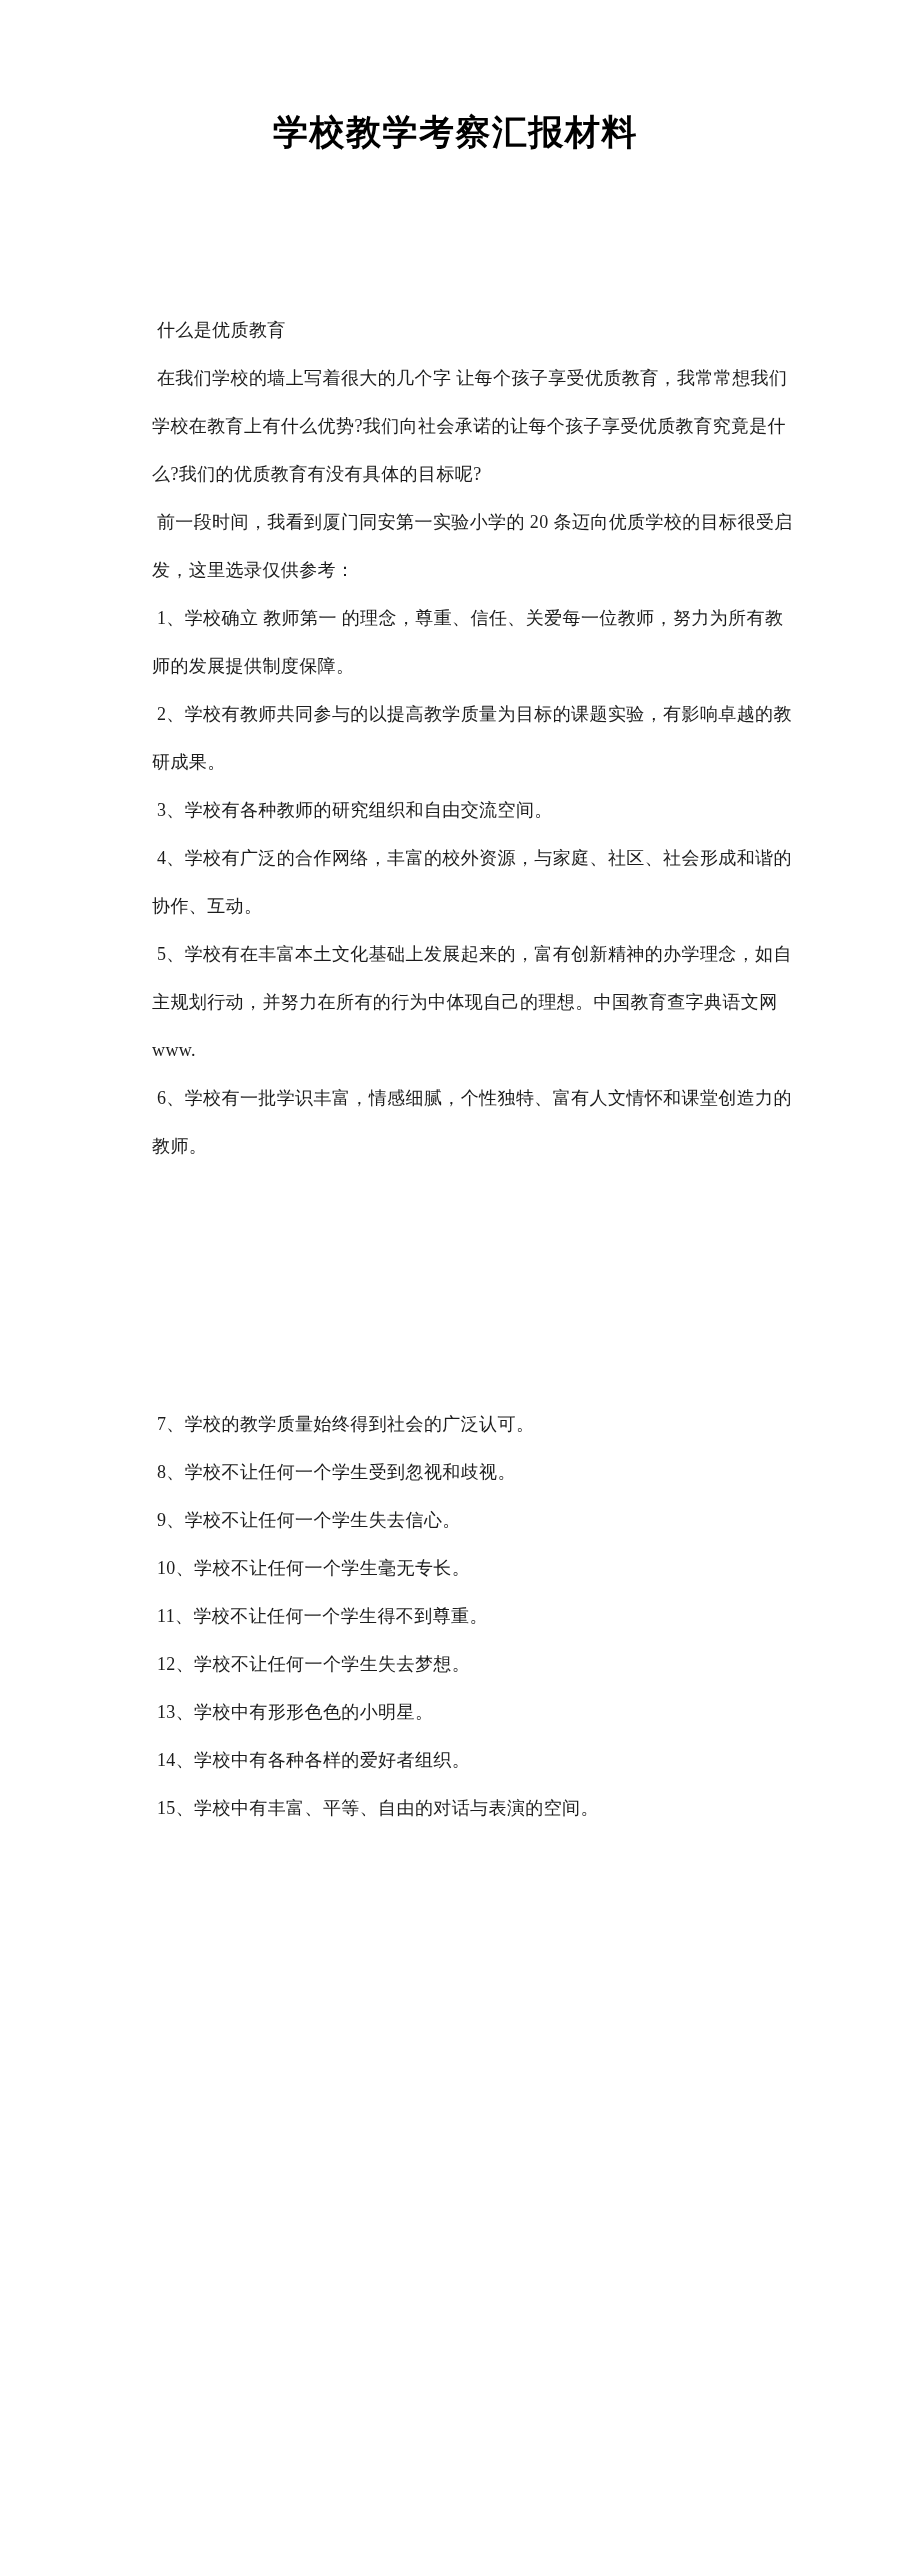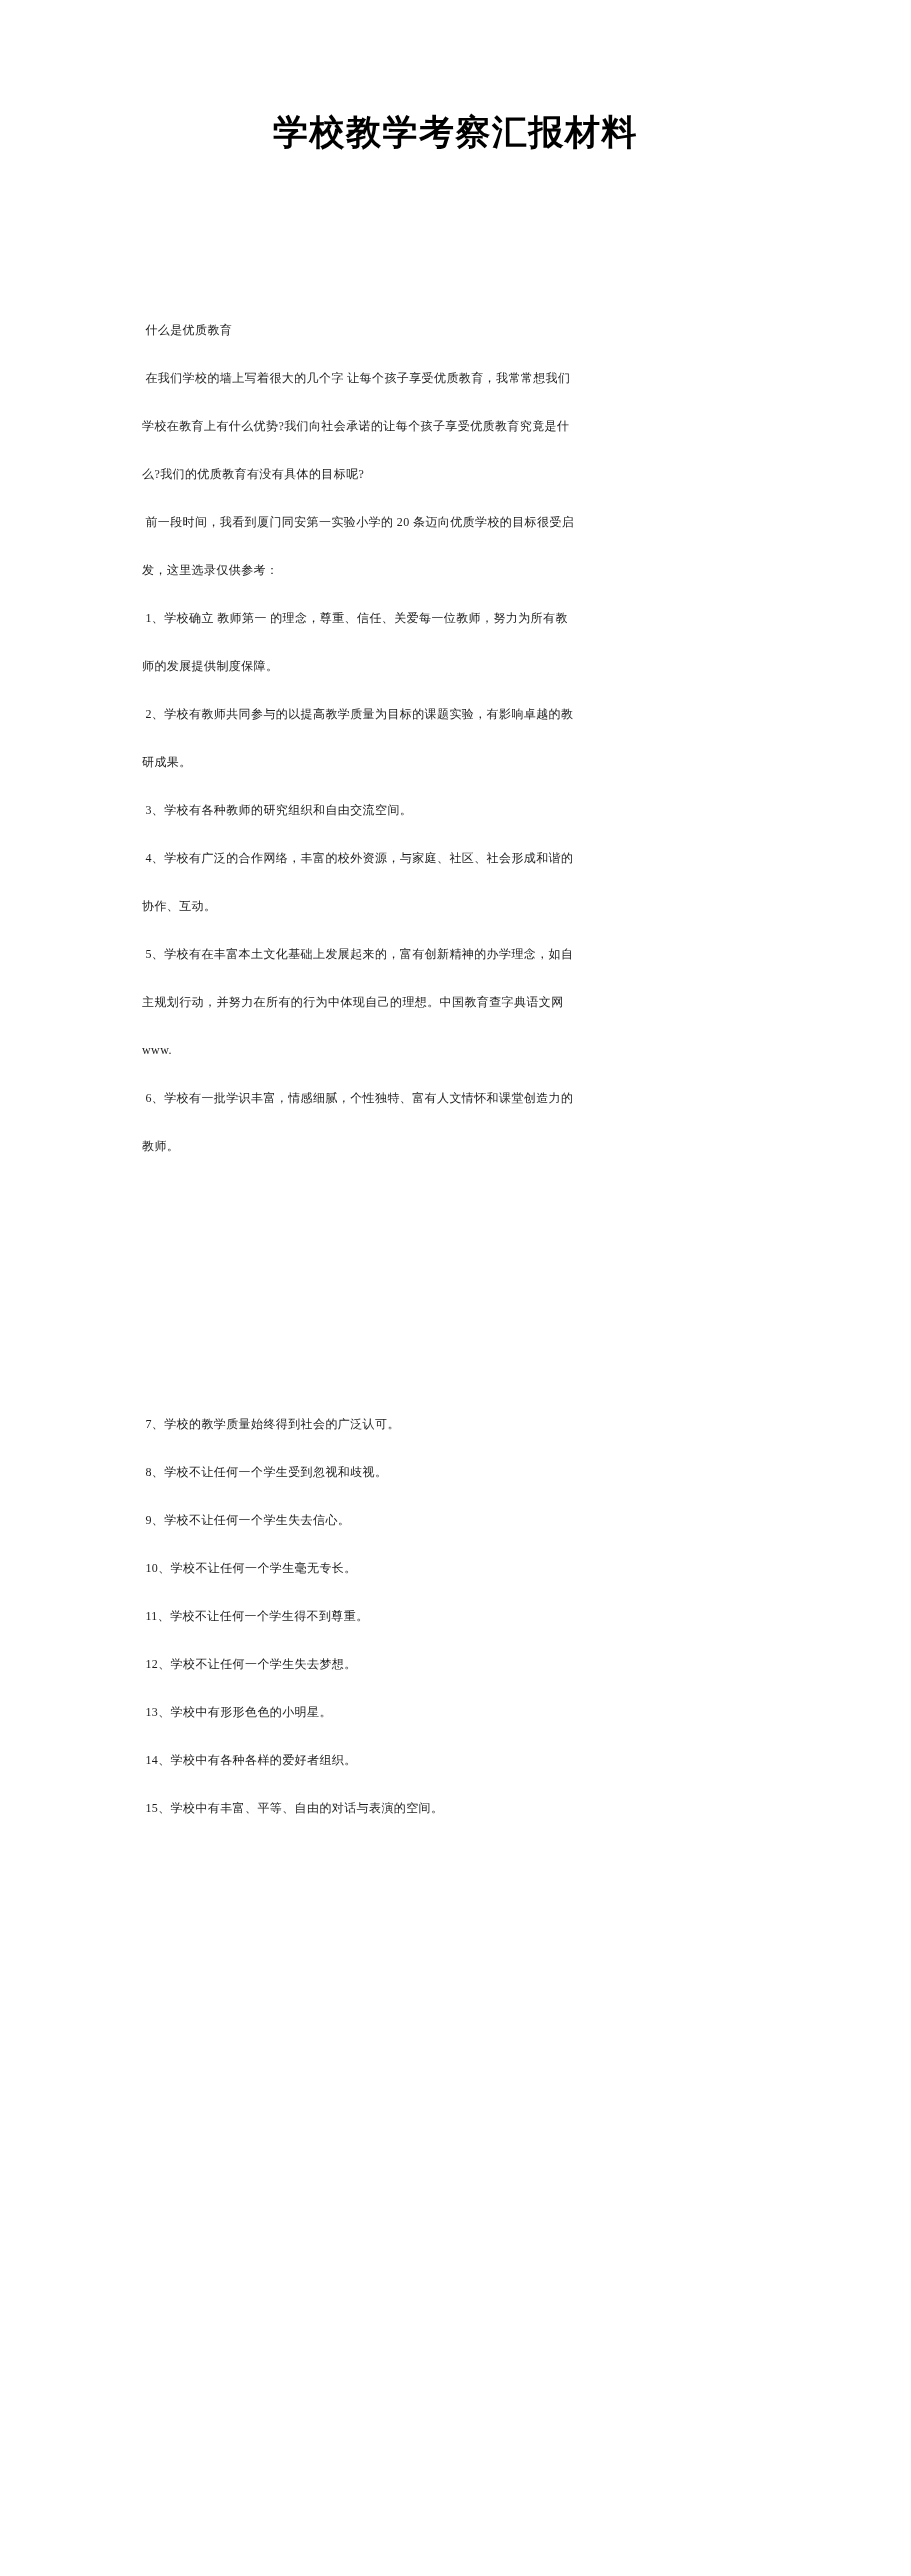--- a/index.html
+++ b/index.html
@@ -30,23 +30,23 @@
     margin: 0;
     text-align: center;
     font-size: 35px;
     font-weight: bold;
     line-height: 47px;
     letter-spacing: 1.5px;
     color: #000000;
   }
   .textblock {
     position: absolute;
-    left: 142px;
+    left: 152px;
     width: 639px;
-    font-size: 12px;
+    font-size: 18px;
     line-height: 48px;
     letter-spacing: 0.4px;
     white-space: pre;
   }
   .textblock.section-1 { top: 306px; }
   .textblock.section-2 { top: 1400px; }
   .line {
     height: 48px;
     overflow: visible;
   }

